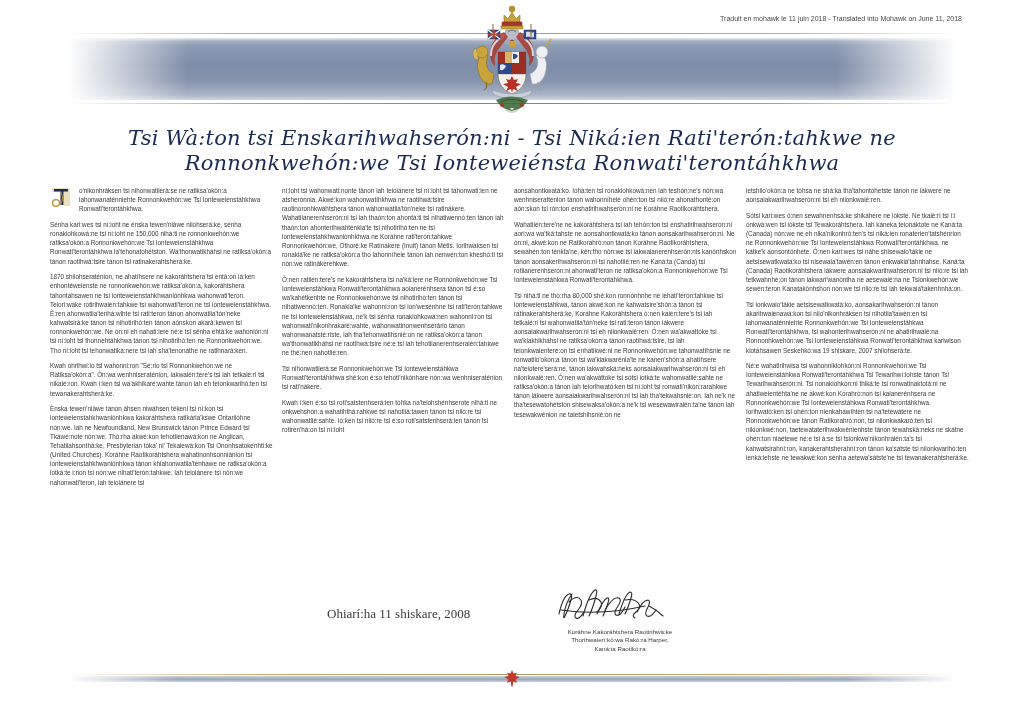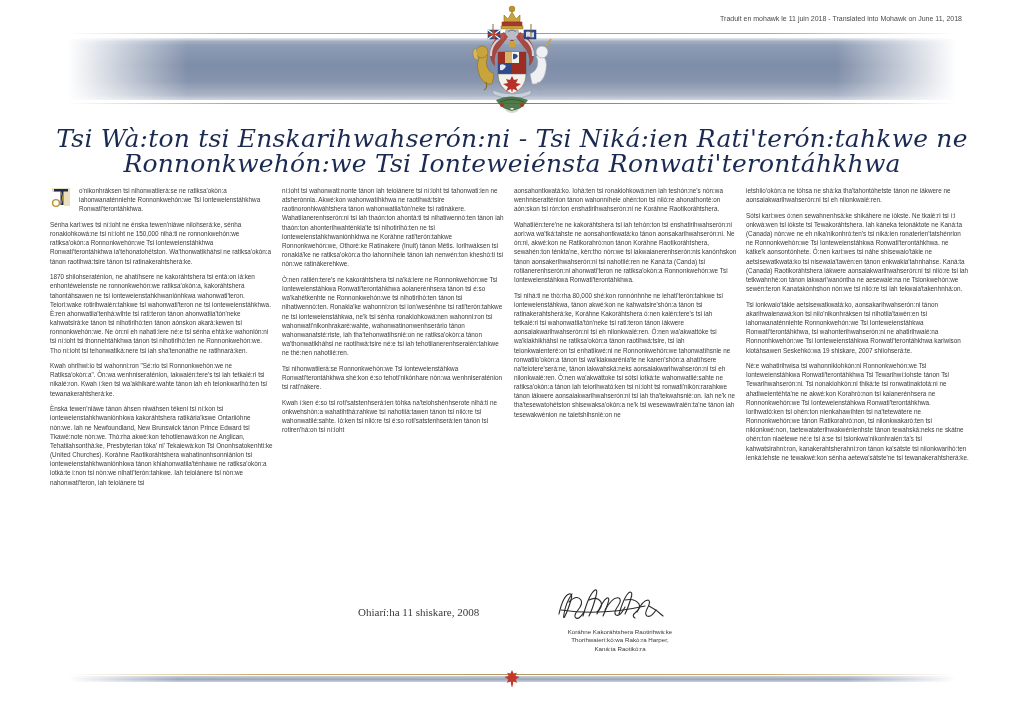--- a/index.html
+++ b/index.html
@@ -69,21 +69,21 @@
 
   
   .doc-title {
     position: absolute;
     left: 55px;
     top: 126px;
     width: 914px;
     text-align: center;
     font-family: "DejaVu Serif", serif;
     font-style: italic;
-    font-size: 25px;
+    font-size: 21px;
     line-height: 25px;
     color: #1b2a52;
     letter-spacing: 0.2px;
   }
 
   
   .columns {
     position: absolute;
     left: 50px;
     top: 186px;
@@ -115,23 +115,22 @@
     position: relative;
   }
   .dropcap svg { display: block; }
 
   
   .date-line {
     position: absolute;
     left: 327px;
     top: 606px;
     font-family: "Liberation Serif", serif;
-    font-size: 11px;
+    font-size: 13px;
     color: #3a3a3a;
-    margin-left: 31px;
   }
 
   
   .signature {
     position: absolute;
     left: 545px;
     top: 580px;
     width: 150px;
     height: 48px;
   }

